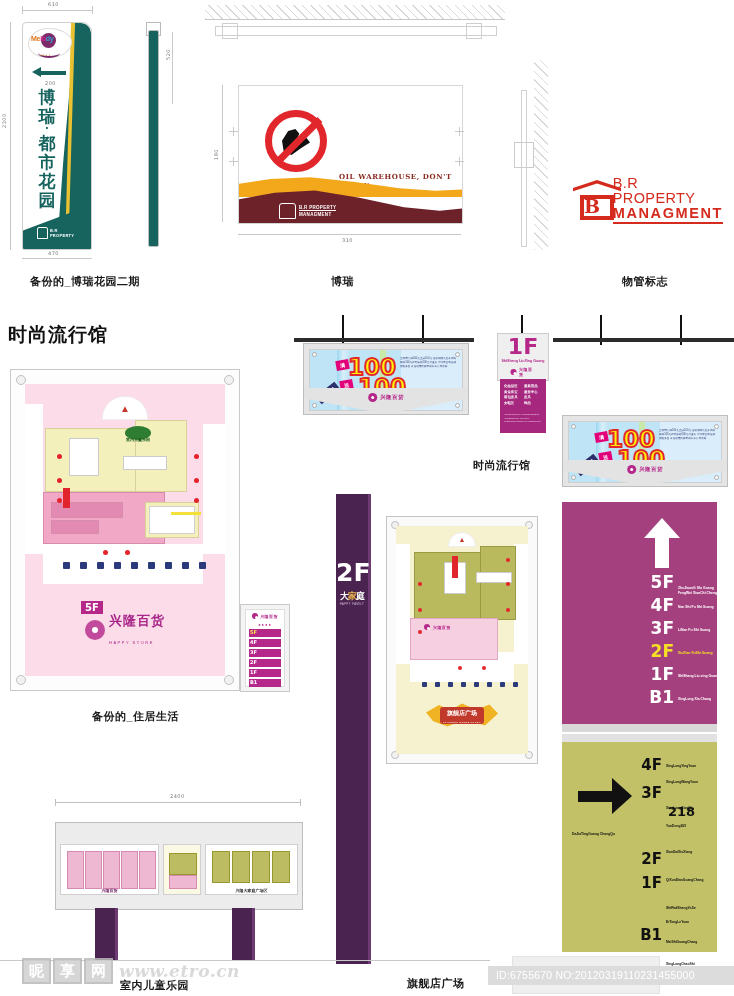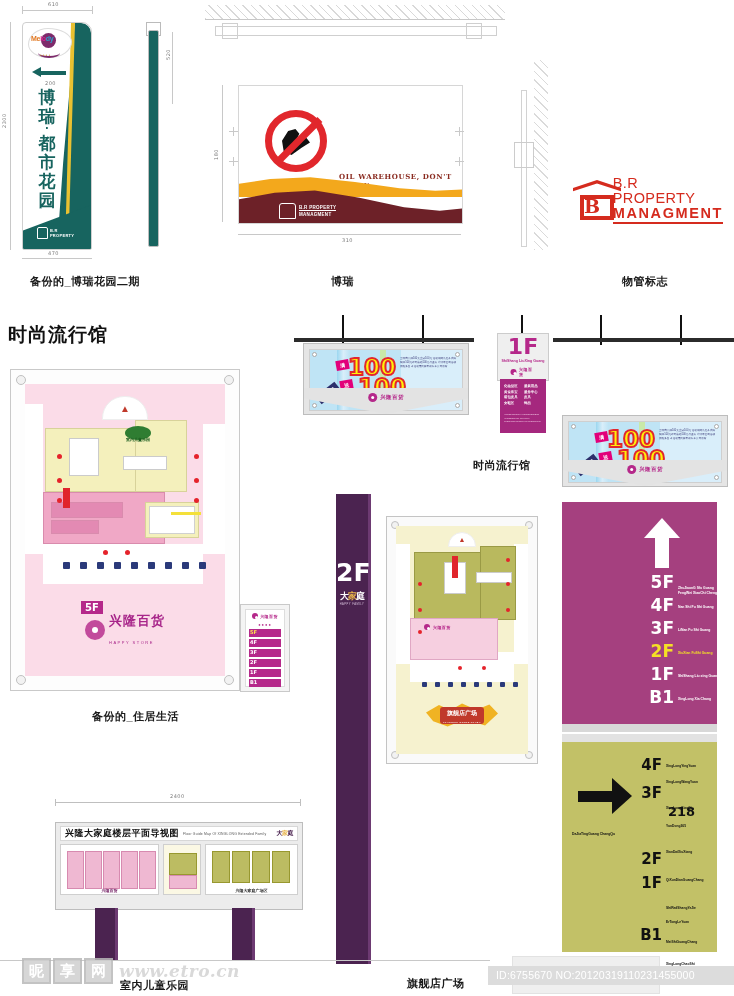--- a/index.html
+++ b/index.html
@@ -649,25 +649,20 @@
   </div>
   <div class="od-365">218</div>
 </div>
 
 <div class="abs leg">
   <div class="legline"></div>
 </div>
 <div class="abs dim" style="left:170px;top:793px;">2400</div>
 
 <div class="abs" id="board">
-  <div class="bd-head">
-    <span class="bd-cn">兴隆大家庭楼层平面导视图</span>
-    <span class="bd-en">Floor Guide Map Of XINGLONG Extended Family</span>
-    <span class="bd-logo">大<i>家</i>庭</span>
-  </div>
   <div class="bd-panels">
     <div class="bd-p p1">
       <div class="plan" style="left:6px;top:6px;width:15px;height:36px;"></div>
       <div class="plan" style="left:24px;top:6px;width:15px;height:36px;"></div>
       <div class="plan" style="left:42px;top:6px;width:15px;height:36px;"></div>
       <div class="plan" style="left:60px;top:6px;width:15px;height:36px;"></div>
       <div class="plan" style="left:78px;top:6px;width:15px;height:36px;"></div>
       <div class="bd-sub">兴隆百货</div>
     </div>
     <div class="bd-p p2">

